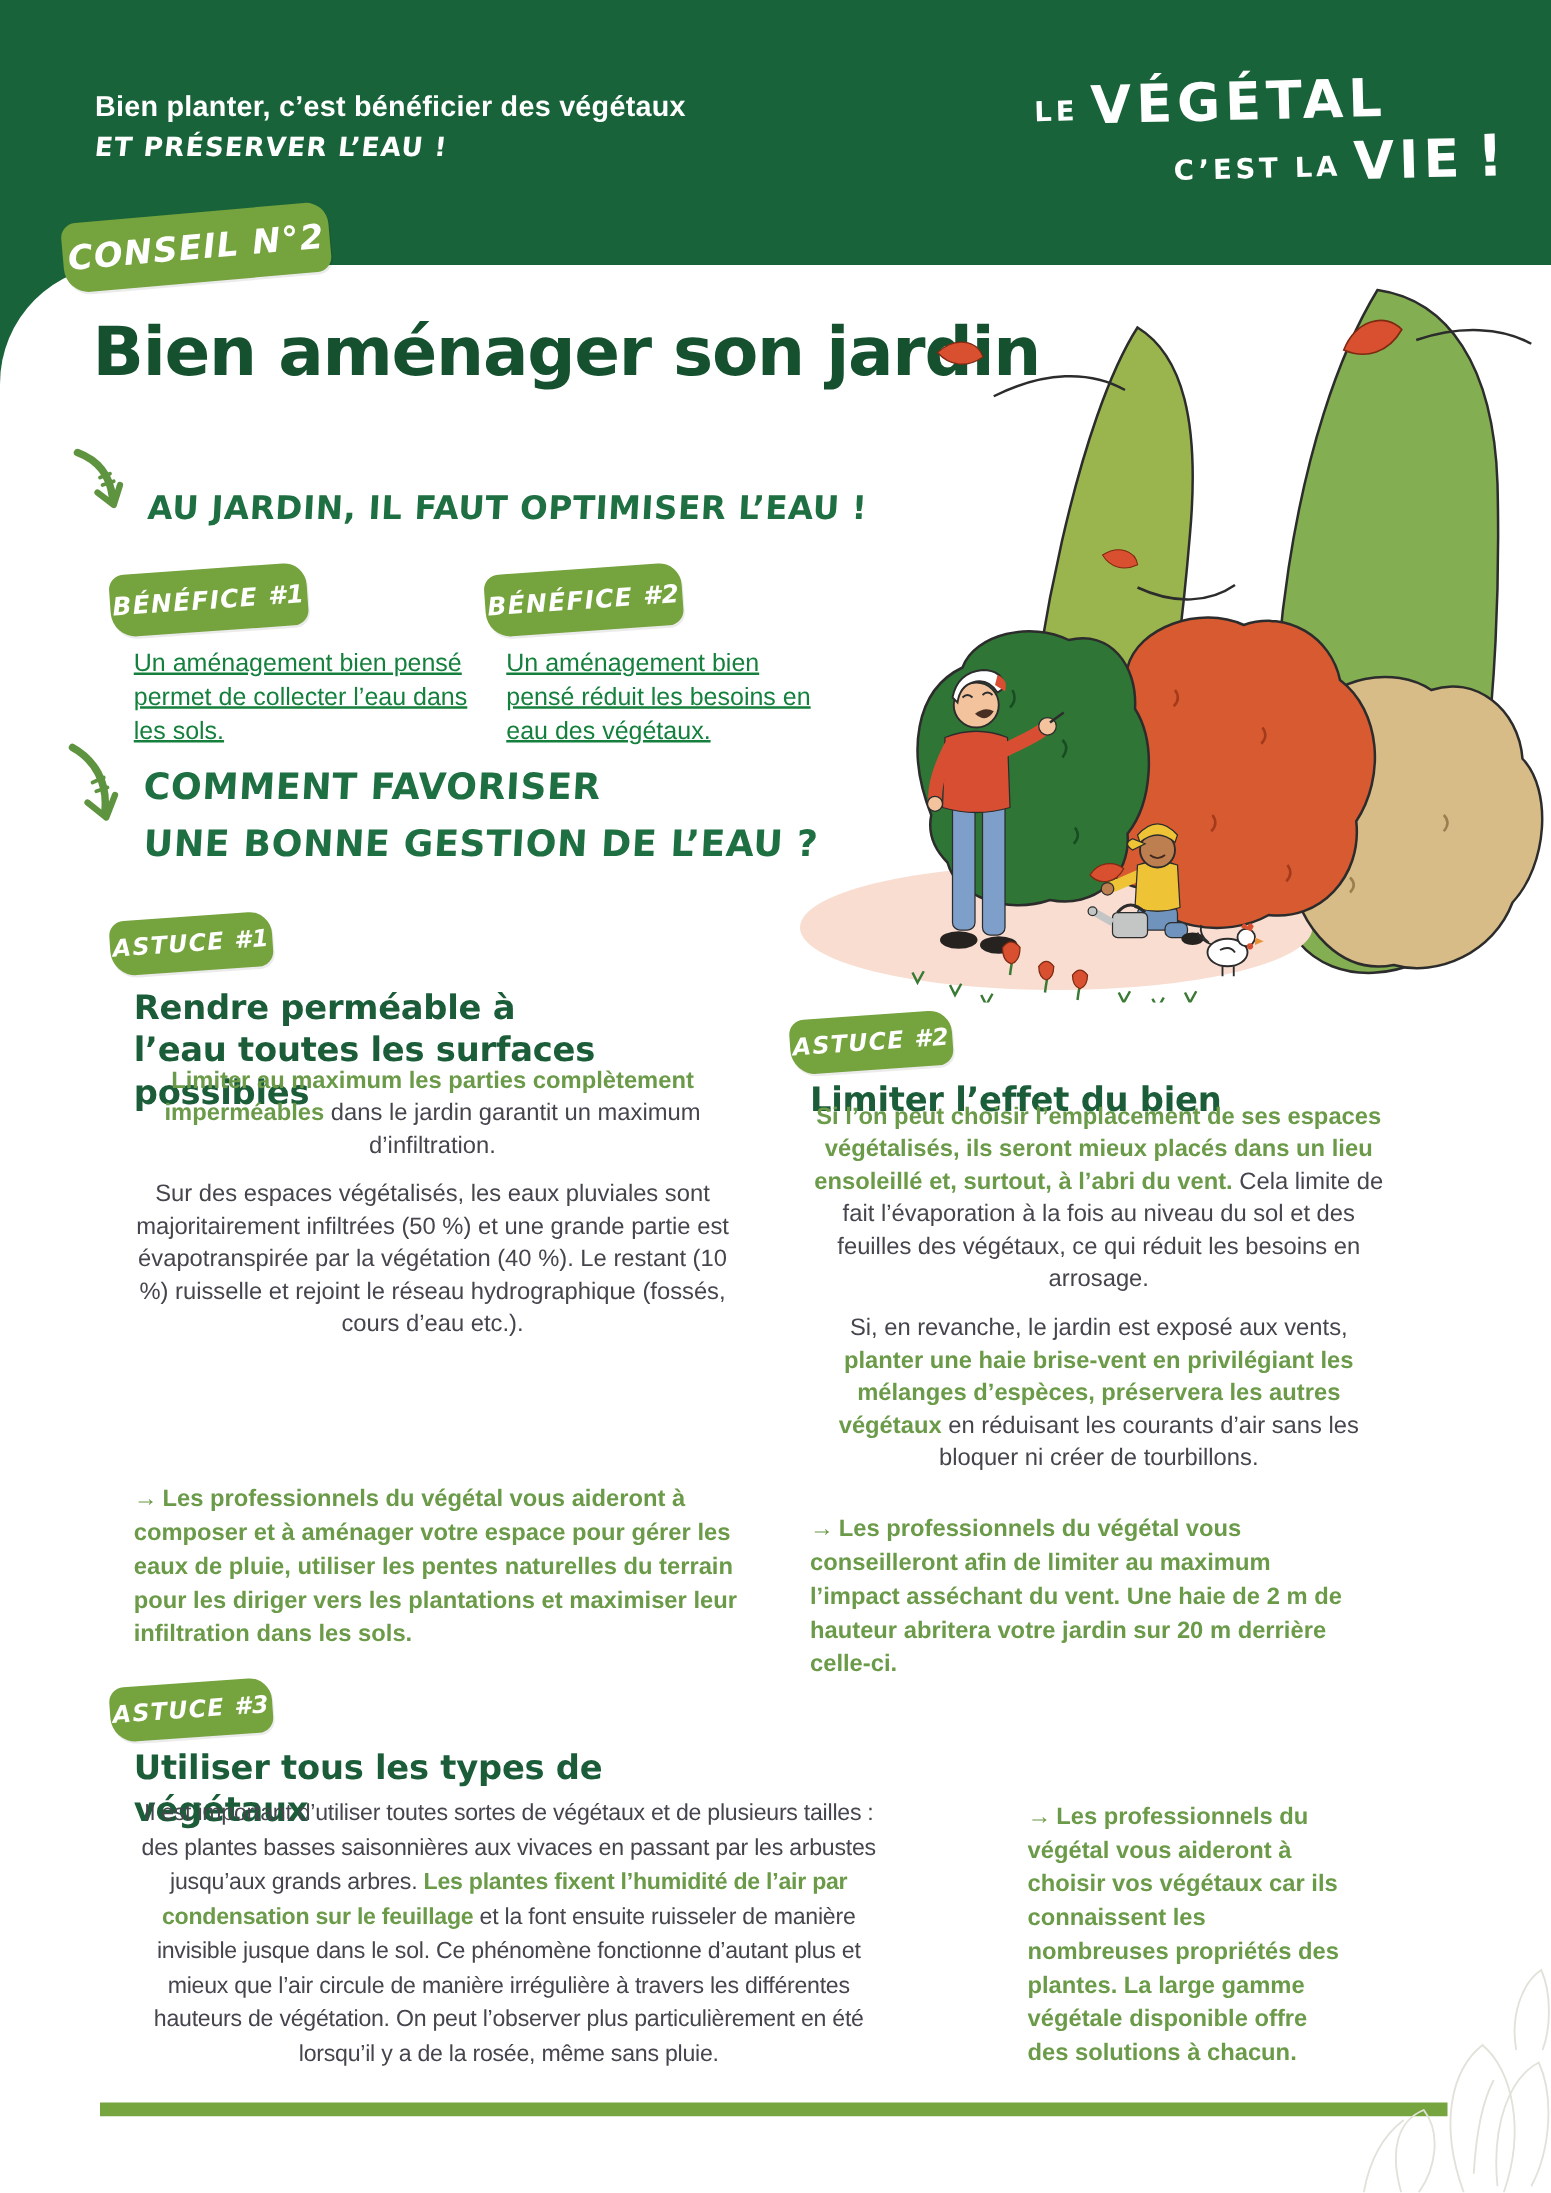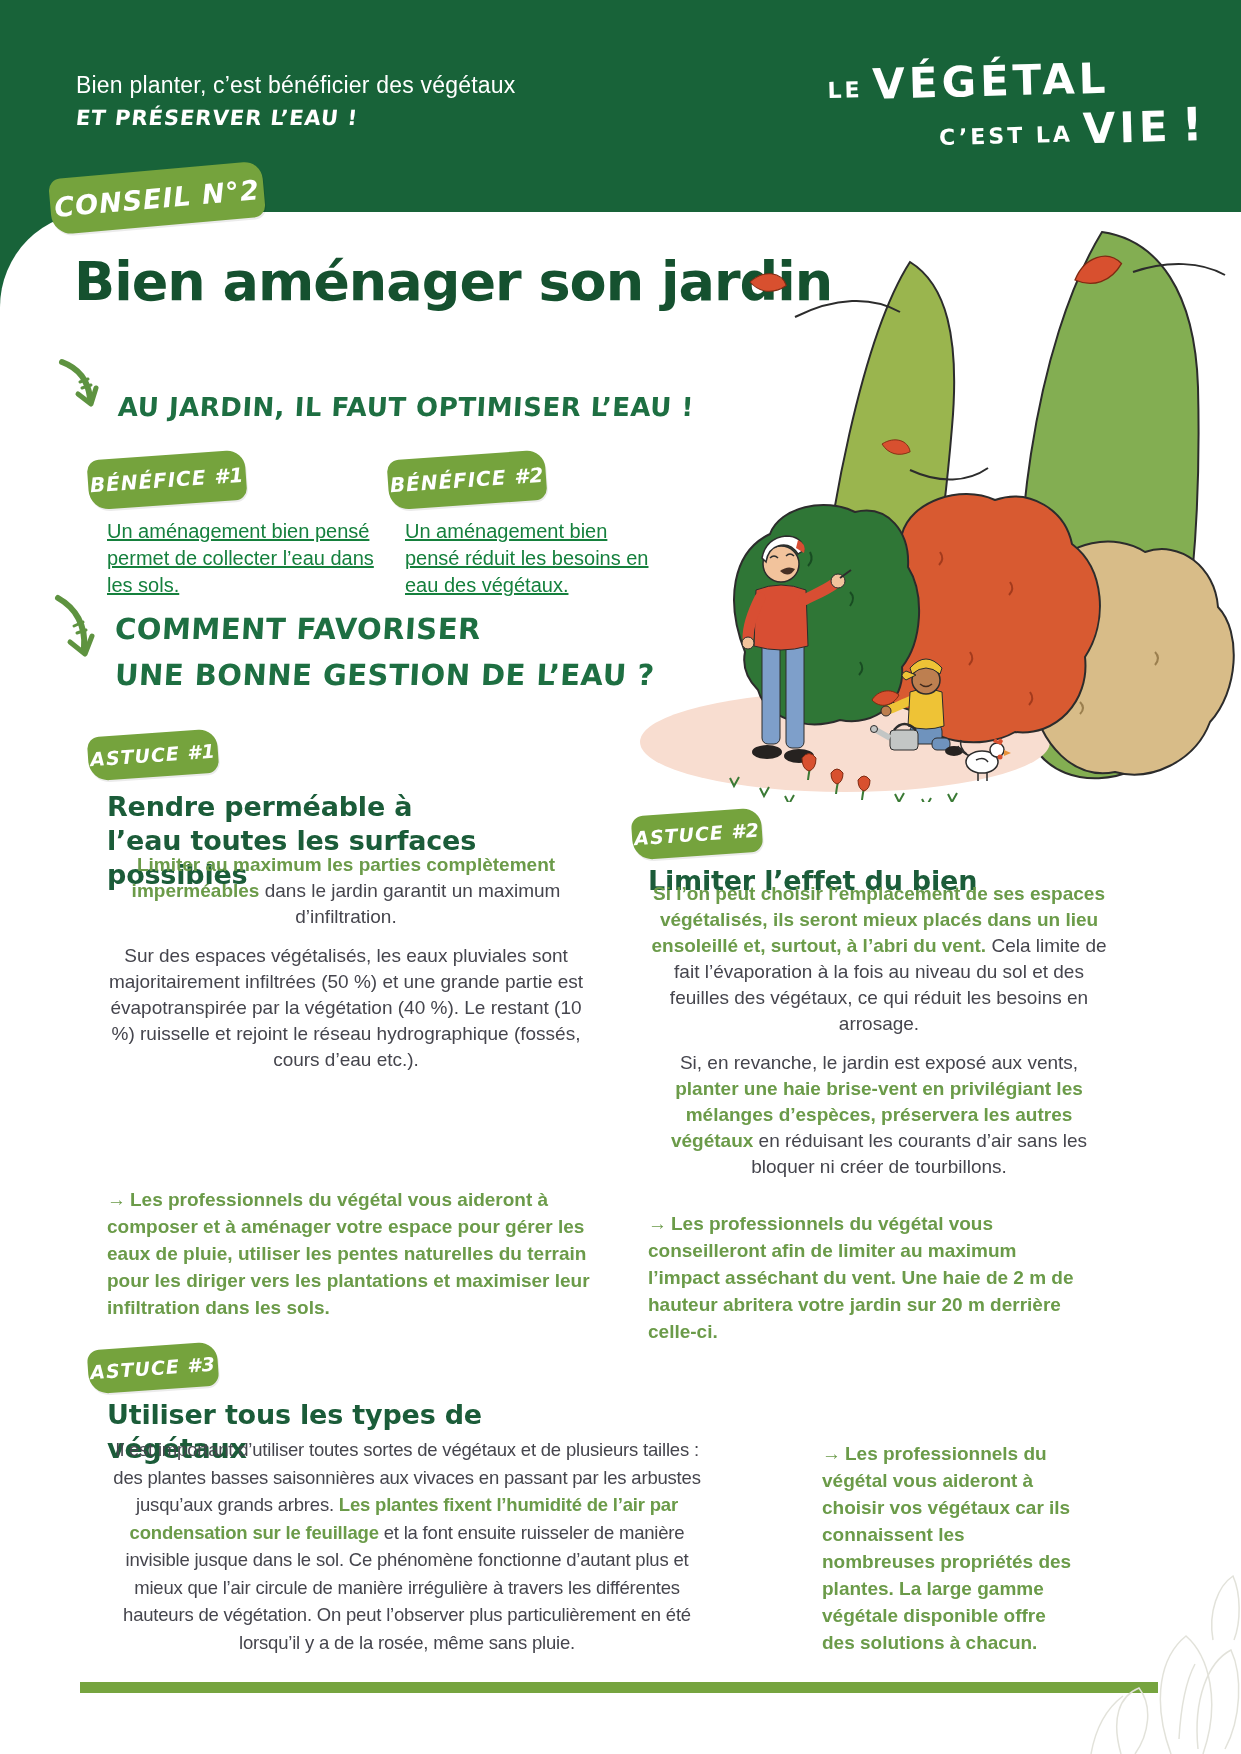--- a/index.html
+++ b/index.html
@@ -7,21 +7,21 @@
     width:1241px;height:1754px;position:relative;background:#ffffff;
     font-family:"Liberation Sans",sans-serif;overflow:hidden;
   }
   .abs{position:absolute;}
 
   
   .header-band{left:0;top:0;width:1241px;height:212px;background:#186339;}
   .header-corner{left:0;top:212px;width:190px;height:130px;background:#186339;}
   .page-top{left:0;top:212px;width:1241px;height:140px;background:#ffffff;border-top-left-radius:95px;}
 
-  .tagline1{left:76px;top:72px;color:#ffffff;font-size:23px;font-weight:400;letter-spacing:.2px;}
+  .tagline1{left:76px;top:72px;color:#ffffff;font-size:23px;font-weight:700;letter-spacing:.2px;}
   .tagline2{left:76px;top:106px;color:#ffffff;font-size:21px;font-weight:800;
     font-family:"DejaVu Sans",sans-serif;letter-spacing:1px;transform:skewX(-6deg);}
 
   .logo{left:828px;top:60px;width:380px;color:#fff;font-family:"DejaVu Sans",sans-serif;
     transform:rotate(-1.5deg);line-height:1;}
   .logo .l1{display:flex;align-items:flex-end;gap:10px;}
   .logo .l2{display:flex;align-items:flex-end;gap:10px;justify-content:flex-end;margin-top:4px;padding-right:6px;}
   .logo .small{font-size:22px;font-weight:800;letter-spacing:3px;padding-bottom:5px;}
   .logo .big{font-size:42px;font-weight:800;letter-spacing:4px;}
   .logo .bang{font-size:46px;font-weight:800;}

